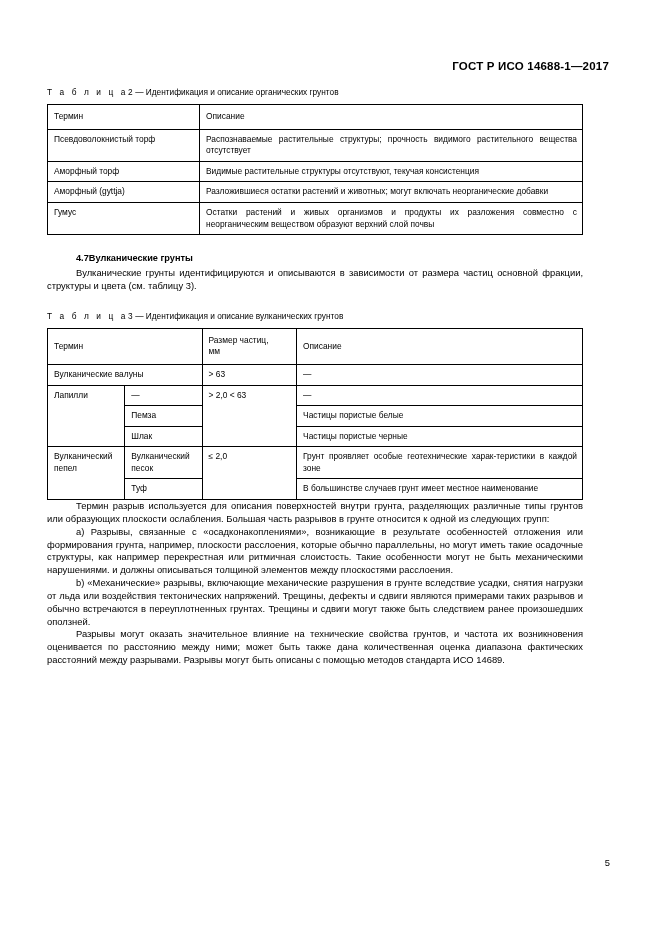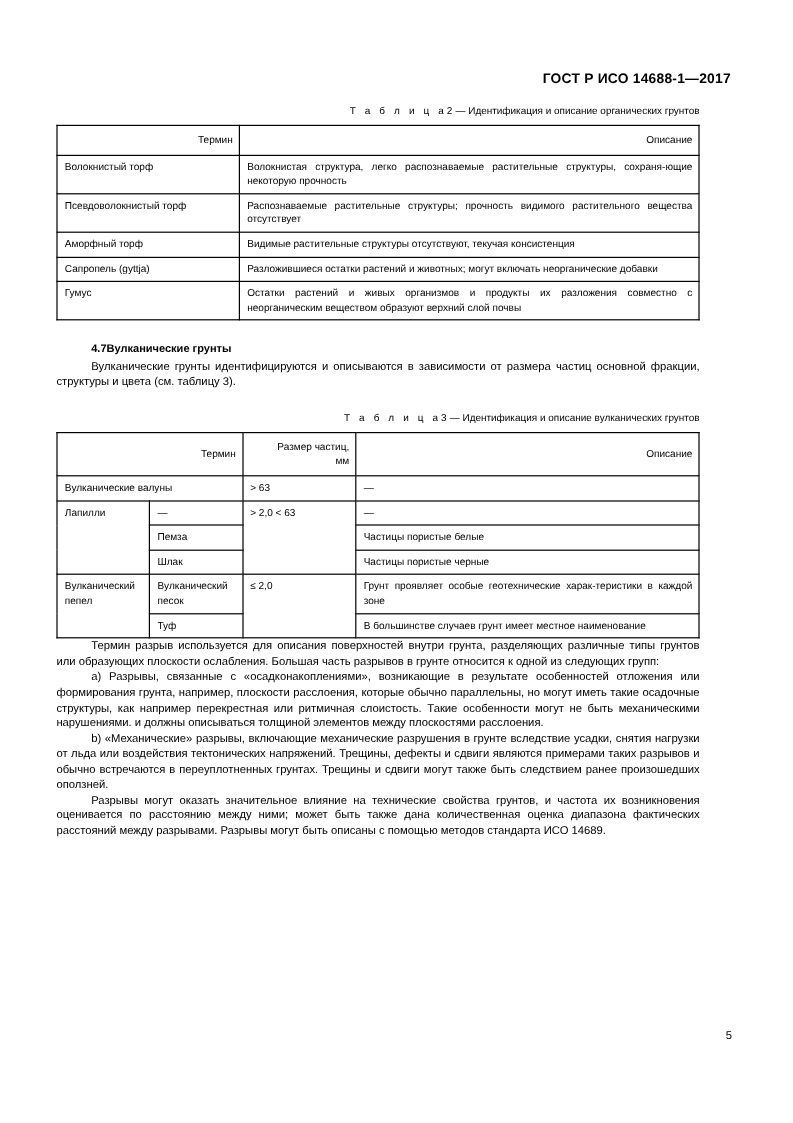--- a/index.html
+++ b/index.html
@@ -40,42 +40,41 @@
     left: 47px;
     top: 88px;
     width: 536px;
   }
   
   .tbl-caption {
     font-size: 8.3px;
     margin: 0 0 6px 0;
     white-space: nowrap;
     line-height: 1.2;
-    text-align: right;
   }
   .tbl-caption .tcap-word {
     letter-spacing: 2.6px;
   }
   
   table.gost {
     border-collapse: collapse;
     width: 536px;
     table-layout: fixed;
     font-size: 8.4px;
     margin: 0;
   }
   table.gost td, table.gost th {
     border: 0.7px solid #000;
     padding: 4px 5px 4px 6px;
     vertical-align: top;
     font-weight: normal;
     line-height: 1.38;
   }
   table.gost thead td, table.gost thead th {
-    text-align: right;
+    text-align: left;
     vertical-align: middle;
     border-bottom-width: 1.4px;
     padding-top: 6px;
     padding-bottom: 6px;
   }
   .j { text-align: justify; text-align-last: left; }
   .c { text-align: left; }
   .mid { vertical-align: middle; }
   
   #table2 .col-term { width: 140px; }
@@ -126,33 +125,29 @@
 
     <table class="gost" id="table2">
       <thead>
         <tr>
           <td class="col-term">Термин</td>
           <td>Описание</td>
         </tr>
       </thead>
       <tbody>
         <tr>
-          <td class="col-term">Волокнистый торф</td>
-          <td class="j">Волокнистая структура, легко распознаваемые растительные структуры, сохраня-ющие некоторую прочность</td>
-        </tr>
-        <tr>
           <td class="col-term">Псевдоволокнистый торф</td>
           <td class="j">Распознаваемые растительные структуры; прочность видимого растительного вещества отсутствует</td>
         </tr>
         <tr>
           <td class="col-term">Аморфный торф</td>
           <td class="j">Видимые растительные структуры отсутствуют, текучая консистенция</td>
         </tr>
         <tr>
-          <td class="col-term">Сапропель (gyttja)</td>
+          <td class="col-term">Аморфный (gyttja)</td>
           <td class="j">Разложившиеся остатки растений и животных; могут включать неорганические добавки</td>
         </tr>
         <tr>
           <td class="col-term">Гумус</td>
           <td class="j">Остатки растений и живых организмов и продукты их разложения совместно с неорганическим веществом образуют верхний слой почвы</td>
         </tr>
       </tbody>
     </table>
 
     <div class="sec-head">

